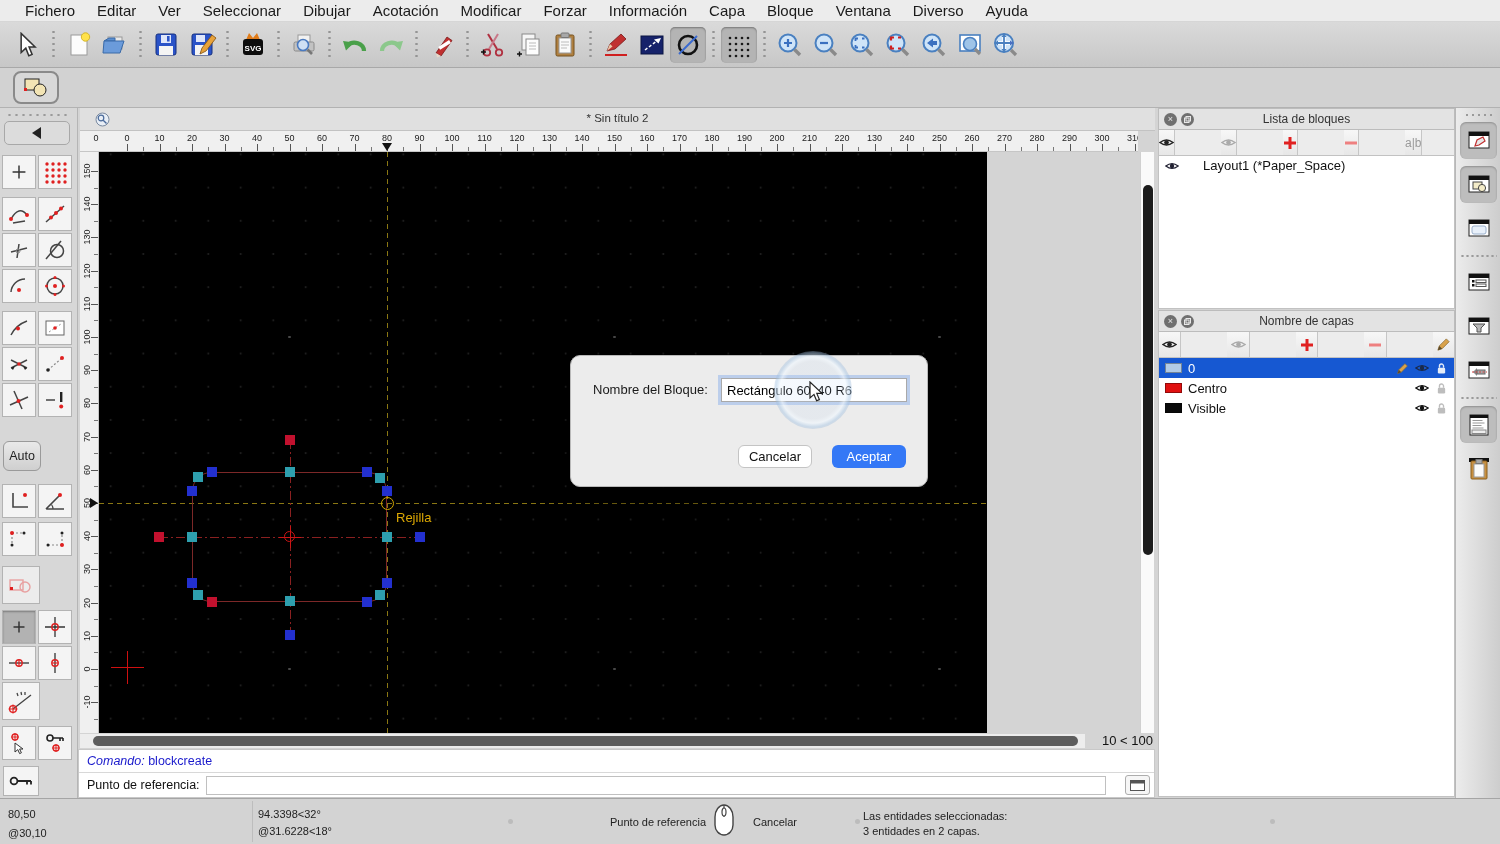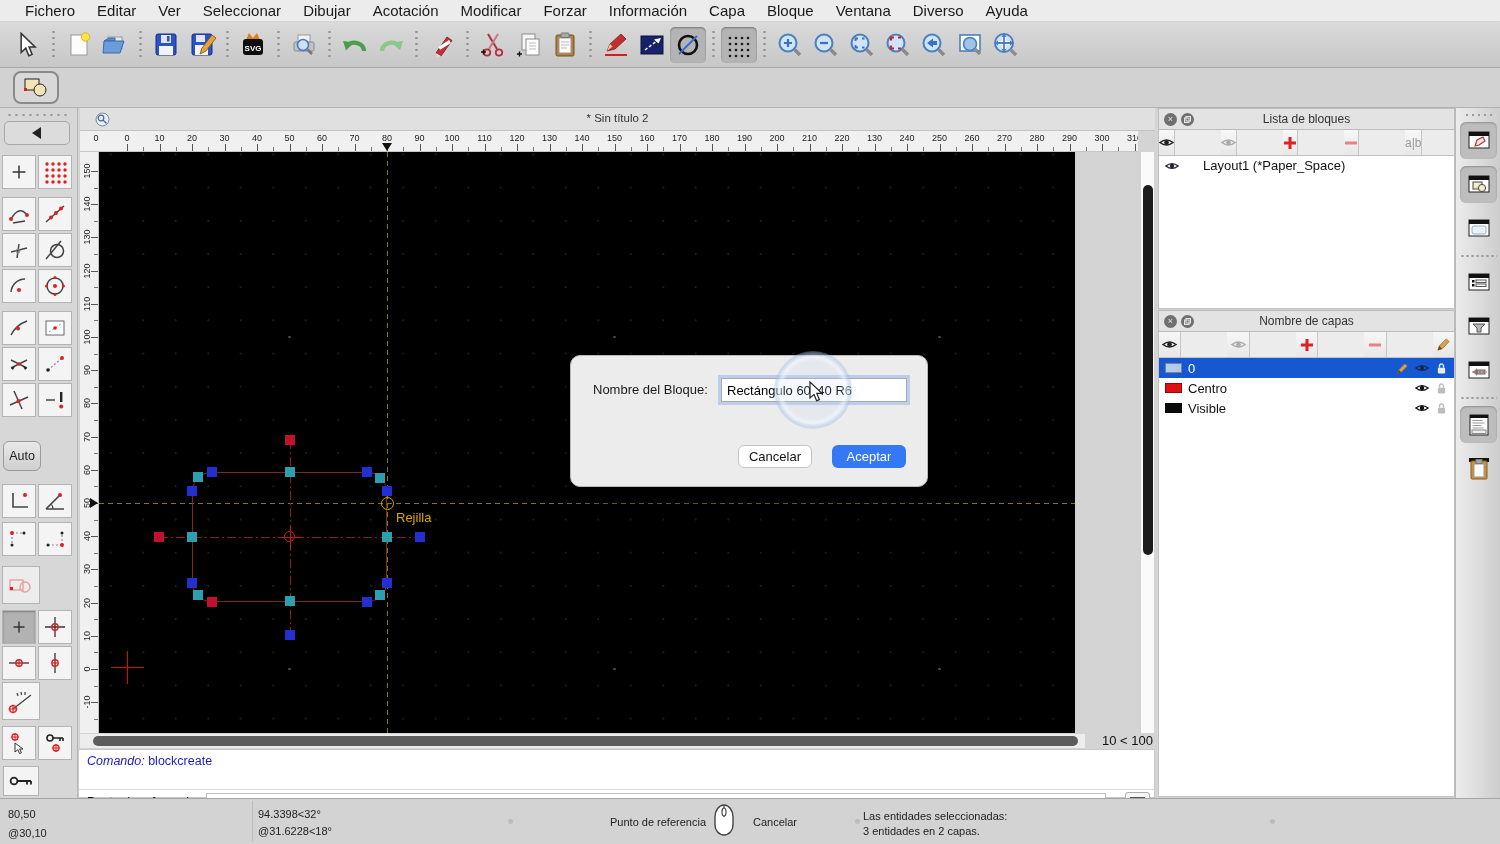--- a/index.html
+++ b/index.html
@@ -30,41 +30,41 @@
   #v-ruler{position:absolute;left:80px;top:152px;width:19px;height:581px;background:#f0f0f0;border-right:1px solid #c6c6c6;overflow:hidden;}
   .rlabel{position:absolute;font-size:9px;color:#222;transform:translateX(-50%);top:2px;}
   .rtick{position:absolute;width:1px;height:7px;background:#555;bottom:0;}
   .rtick.minor{height:4px;background:#777;}
   .vlabel{position:absolute;font-size:9px;color:#222;left:6px;transform:translate(-50%,-50%) rotate(-90deg);}
   .vtick{position:absolute;height:1px;width:7px;background:#555;right:0;}
   .vtick.minor{width:4px;background:#777;}
   #hmarker{position:absolute;bottom:0;width:0;height:0;border-left:5px solid transparent;border-right:5px solid transparent;border-top:8px solid #111;transform:translateX(-50%);}
   #vmarker{position:absolute;right:0;width:0;height:0;border-top:5px solid transparent;border-bottom:5px solid transparent;border-left:8px solid #111;transform:translateY(-50%);}
   
-  #canvas{position:absolute;left:99px;top:152px;width:976px;height:581px;background-color:#000;overflow:hidden;background-image:radial-gradient(circle,#484848 1px,transparent 1.5px),radial-gradient(circle,#242424 0.8px,transparent 1.2px);background-size:325px 332px,32.5px 33.2px;background-position:28px 19px,28px 19px;}
+  #canvas{position:absolute;left:99px;top:152px;width:888px;height:581px;background-color:#000;overflow:hidden;background-image:radial-gradient(circle,#484848 1px,transparent 1.5px),radial-gradient(circle,#242424 0.8px,transparent 1.2px);background-size:325px 332px,32.5px 33.2px;background-position:28px 19px,28px 19px;}
   .cross-v{position:absolute;top:0;bottom:0;width:1px;background:repeating-linear-gradient(180deg,#8a7713 0 5px,transparent 5px 9px);}
   .cross-h{position:absolute;left:0;right:0;height:1px;background:repeating-linear-gradient(90deg,#8a7713 0 5px,transparent 5px 9px);}
   #snap-circle{position:absolute;width:13px;height:13px;border:1.5px solid #d2a700;border-radius:50%;}
   #snap-label{position:absolute;font-size:13px;color:#dca803;}
   #sel-rect{position:absolute;border:1px solid #7c2828;border-radius:19px;}
   .clh{position:absolute;height:1px;background:repeating-linear-gradient(90deg,#8a2020 0 9px,transparent 9px 12px,#8a2020 12px 14px,transparent 14px 17px);}
   .clv{position:absolute;width:1px;background:repeating-linear-gradient(180deg,#8a2020 0 9px,transparent 9px 12px,#8a2020 12px 14px,transparent 14px 17px);}
   #center-mark{position:absolute;width:11px;height:11px;border:1.3px solid #cc1515;border-radius:50%;}
   .cm-l{position:absolute;background:#cc1515;}
   .handle{position:absolute;width:10px;height:10px;}
   .origin-l{position:absolute;background:#cf1010;}
   
   #vscroll{position:absolute;left:1140px;top:152px;width:14px;height:581px;background:#fafafa;border-left:1px solid #d0d0d0;}
   #vthumb{position:absolute;left:2px;width:10px;border-radius:5px;background:#1c1c1c;}
   #hscroll{position:absolute;left:80px;top:734px;width:1005px;height:14px;background:#ededed;}
   #hthumb{position:absolute;top:2px;height:10px;border-radius:5px;background:#5d5d5d;}
   #grid-status{position:absolute;left:1060px;top:733px;width:93px;height:15px;font-size:13px;color:#111;text-align:right;}
   
   #cmd{position:absolute;left:78px;top:749px;width:1077px;height:49px;background:#fff;border:1px solid #c8c8c8;}
-  #cmd-history{height:40px;border-bottom:1px solid #d8d8d8;font-size:12.5px;color:#1a1acc;padding:4px 0 0 8px;}
+  #cmd-history{height:23px;border-bottom:1px solid #d8d8d8;font-size:12.5px;color:#1a1acc;padding:4px 0 0 8px;}
   #cmd-history .it{font-style:italic;}
   #cmd-row{position:relative;height:24px;display:flex;align-items:center;padding-left:8px;}
   #cmd-label{font-size:12.5px;color:#111;flex:0 0 auto;}
   #cmd-input{margin-left:6px;width:900px;height:19px;border:1px solid #c0c0c0;font-size:12px;padding:0 4px;outline:none;font-family:"Liberation Sans",sans-serif;}
   #cmd-kbd{position:absolute;right:4px;top:2px;width:25px;height:20px;border:1px solid #adadad;background:#f6f6f6;border-radius:3px;display:flex;align-items:center;justify-content:center;}
   
   .panel{position:absolute;left:1158px;width:297px;background:#d4d4d4;}
   .p-head{height:22px;background:#e3e3e3;border:1px solid #bcbcbc;position:relative;display:flex;align-items:center;justify-content:center;font-size:12px;color:#333;}
   .p-circ{position:absolute;top:4px;width:13px;height:13px;border-radius:50%;background:#6f6f6f;color:#e8e8e8;font-size:9px;line-height:13px;text-align:center;}
   .p-tools{display:flex;border:1px solid #c2c2c2;border-top:none;background:#ececec;gap:46px;}

